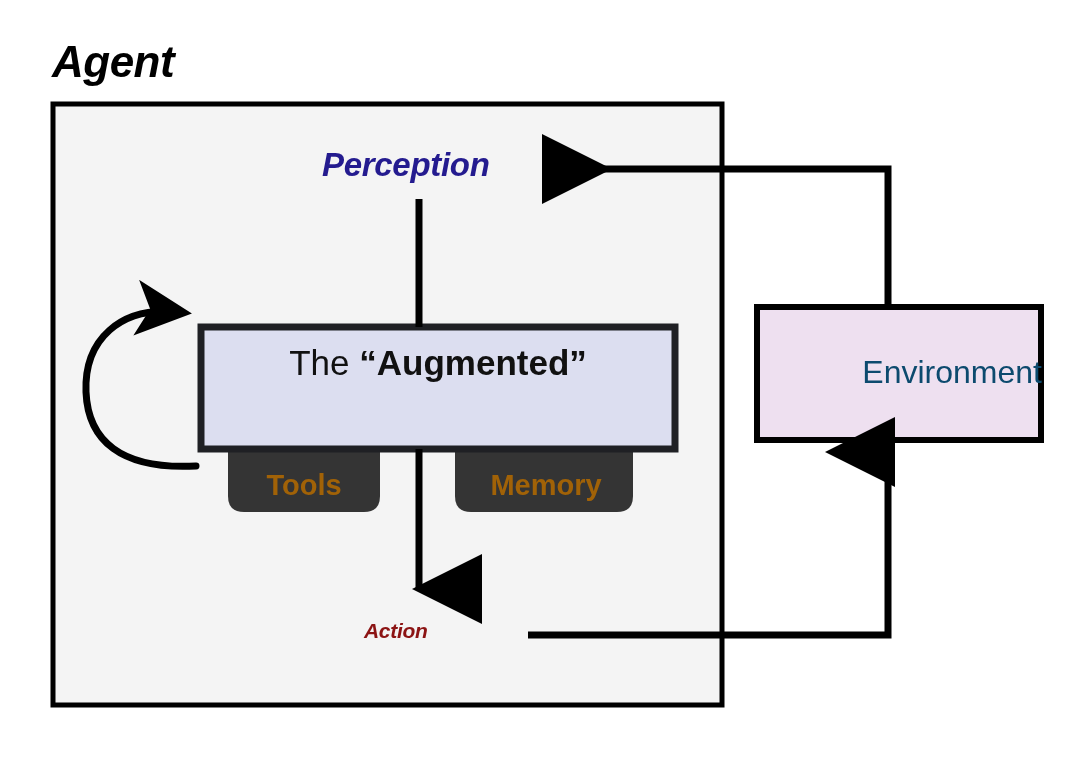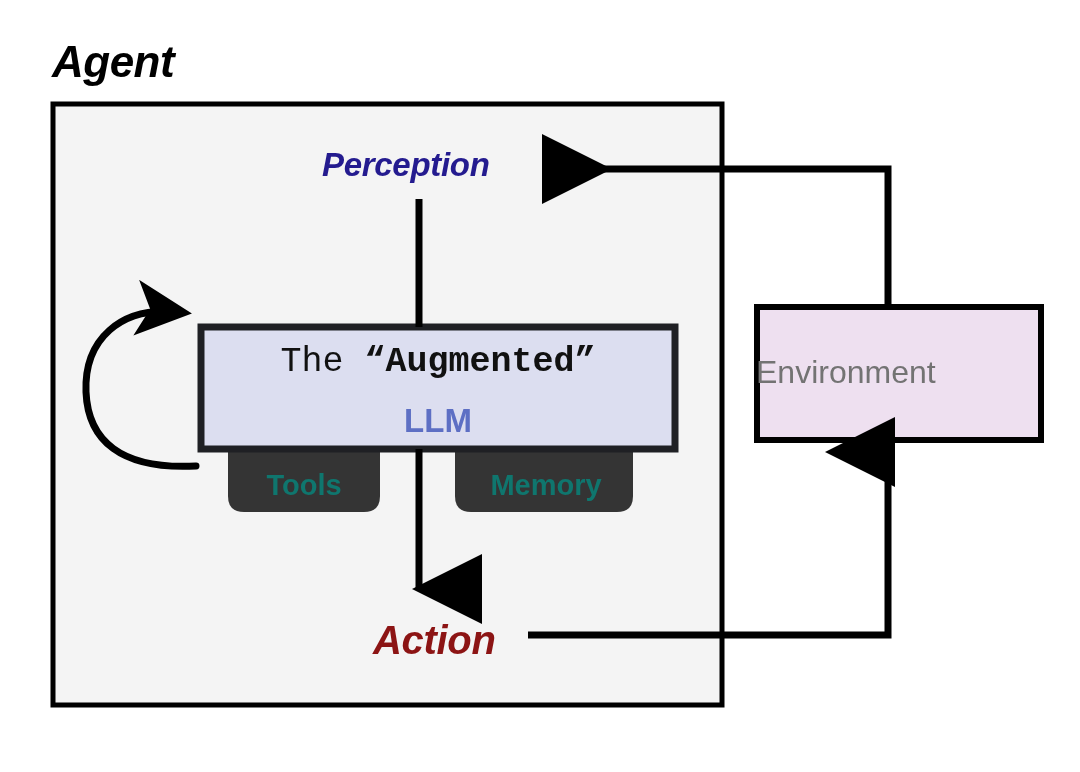--- a/index.html
+++ b/index.html
@@ -53,77 +53,75 @@
     left: 86px;
     top: 245px;
     font-size: 31px;
     font-weight: bold;
     color: #11808c;
     letter-spacing: -0.3px;
   }
   #action-label {
     left: 364px;
     top: 620px;
-    font-size: 40px;
+    font-size: 21px;
     font-weight: bold;
     color: #8c1414;
     letter-spacing: -0.3px;
-    margin-left: 9px;
   }
   #llm-line1 {
     position: absolute;
     left: 204px;
     top: 345px;
     width: 468px;
     text-align: center;
     font-size: 35px;
     color: #111111;
     line-height: 1;
-    font-family: Liberation Mono, monospace;
   }
   #llm-line1 .aug {
     font-weight: bold;
   }
   #llm-line2 {
     position: absolute;
     left: 204px;
     top: 404px;
     width: 468px;
     text-align: center;
     font-size: 33px;
     font-weight: bold;
     color: #5d6fc4;
     line-height: 1;
   }
   #tools-chip-label, #memory-chip-label {
     position: absolute;
     text-align: center;
     font-size: 29px;
     font-weight: bold;
-    color: #0f766e;
+    color: #a16207;
     line-height: 1;
   }
   #tools-chip-label {
     left: 228px;
     top: 471px;
     width: 152px;
   }
   #memory-chip-label {
     left: 455px;
     top: 471px;
     width: 182px;
   }
   #environment-label {
     position: absolute;
     left: 756px;
     top: 356px;
     width: 286px;
-    text-align: left;
+    text-align: right;
     font-size: 32px;
-    color: #737373;
+    color: #0c4a6e;
     line-height: 1;
   }
 </style>
 </head>
 <body>
 
 <div id="diagram-root">
 
   <svg class="layer" viewBox="0 0 1080 772">
     <defs>
@@ -164,21 +162,20 @@
 
   <div class="txt" id="agent-title">Agent</div>
 
   <div class="txt" id="perception-label">Perception</div>
 
 
   <div class="txt" id="action-label">Action</div>
 
   <div id="llm-line1"><span>The </span><span class="aug">“Augmented”</span></div>
 
-  <div id="llm-line2">LLM</div>
 
   <div id="tools-chip-label">Tools</div>
 
   <div id="memory-chip-label">Memory</div>
 
   <div id="environment-label">Environment</div>
 
 </div>
 
 </body></html>

